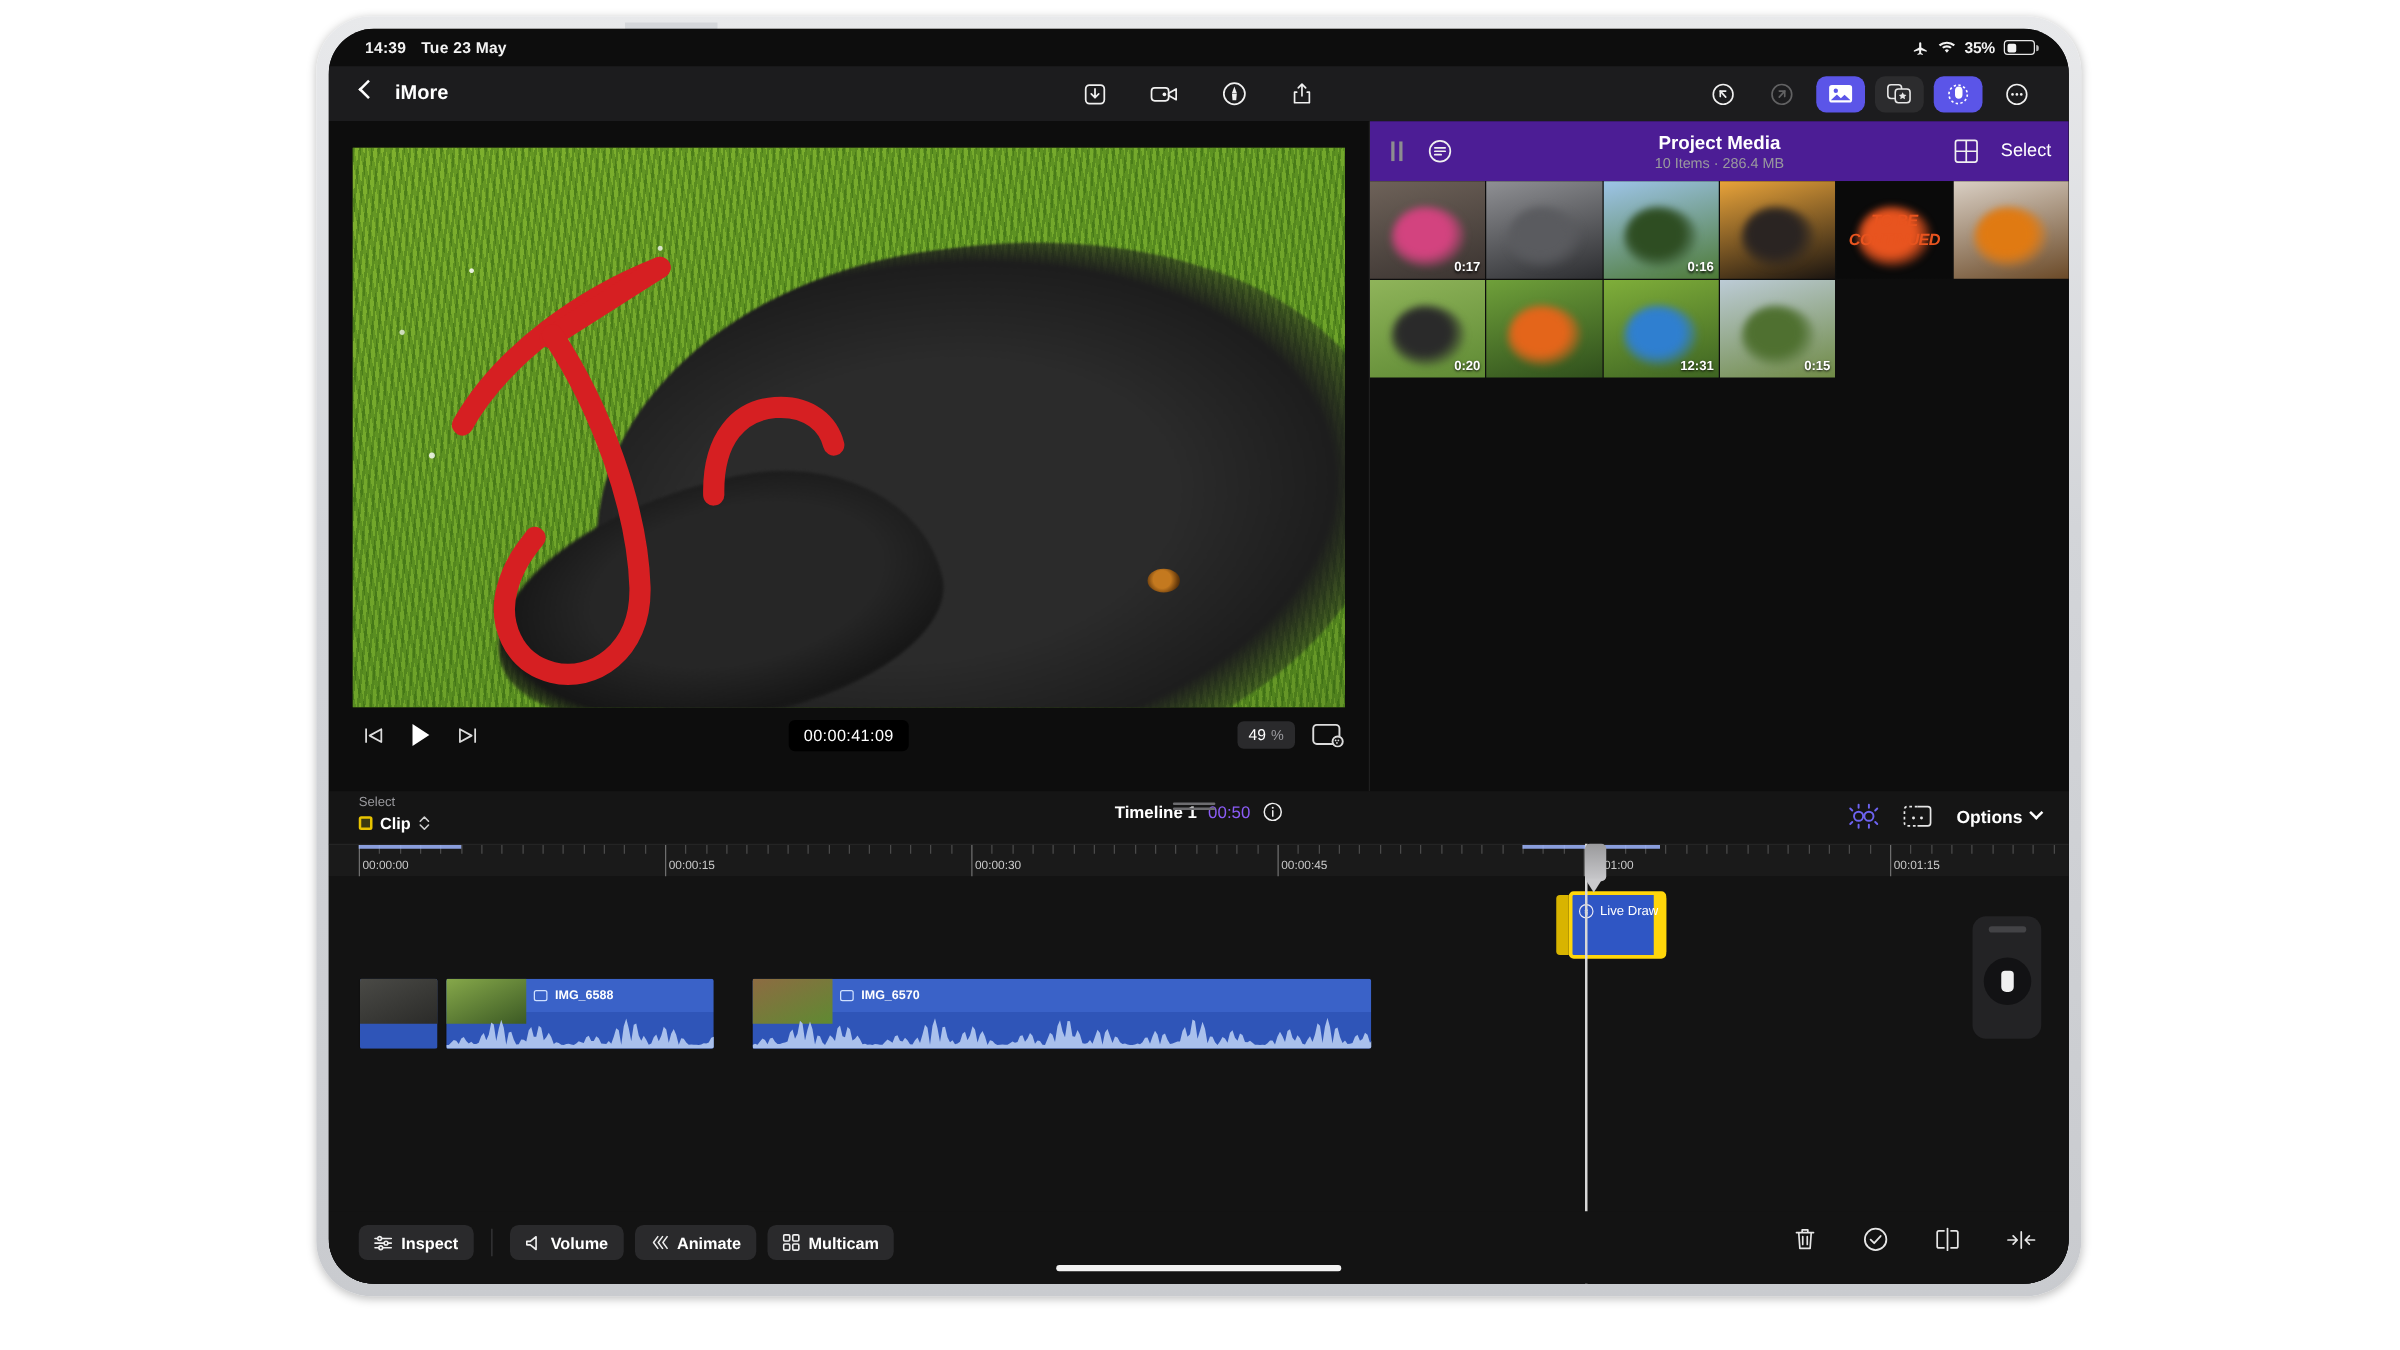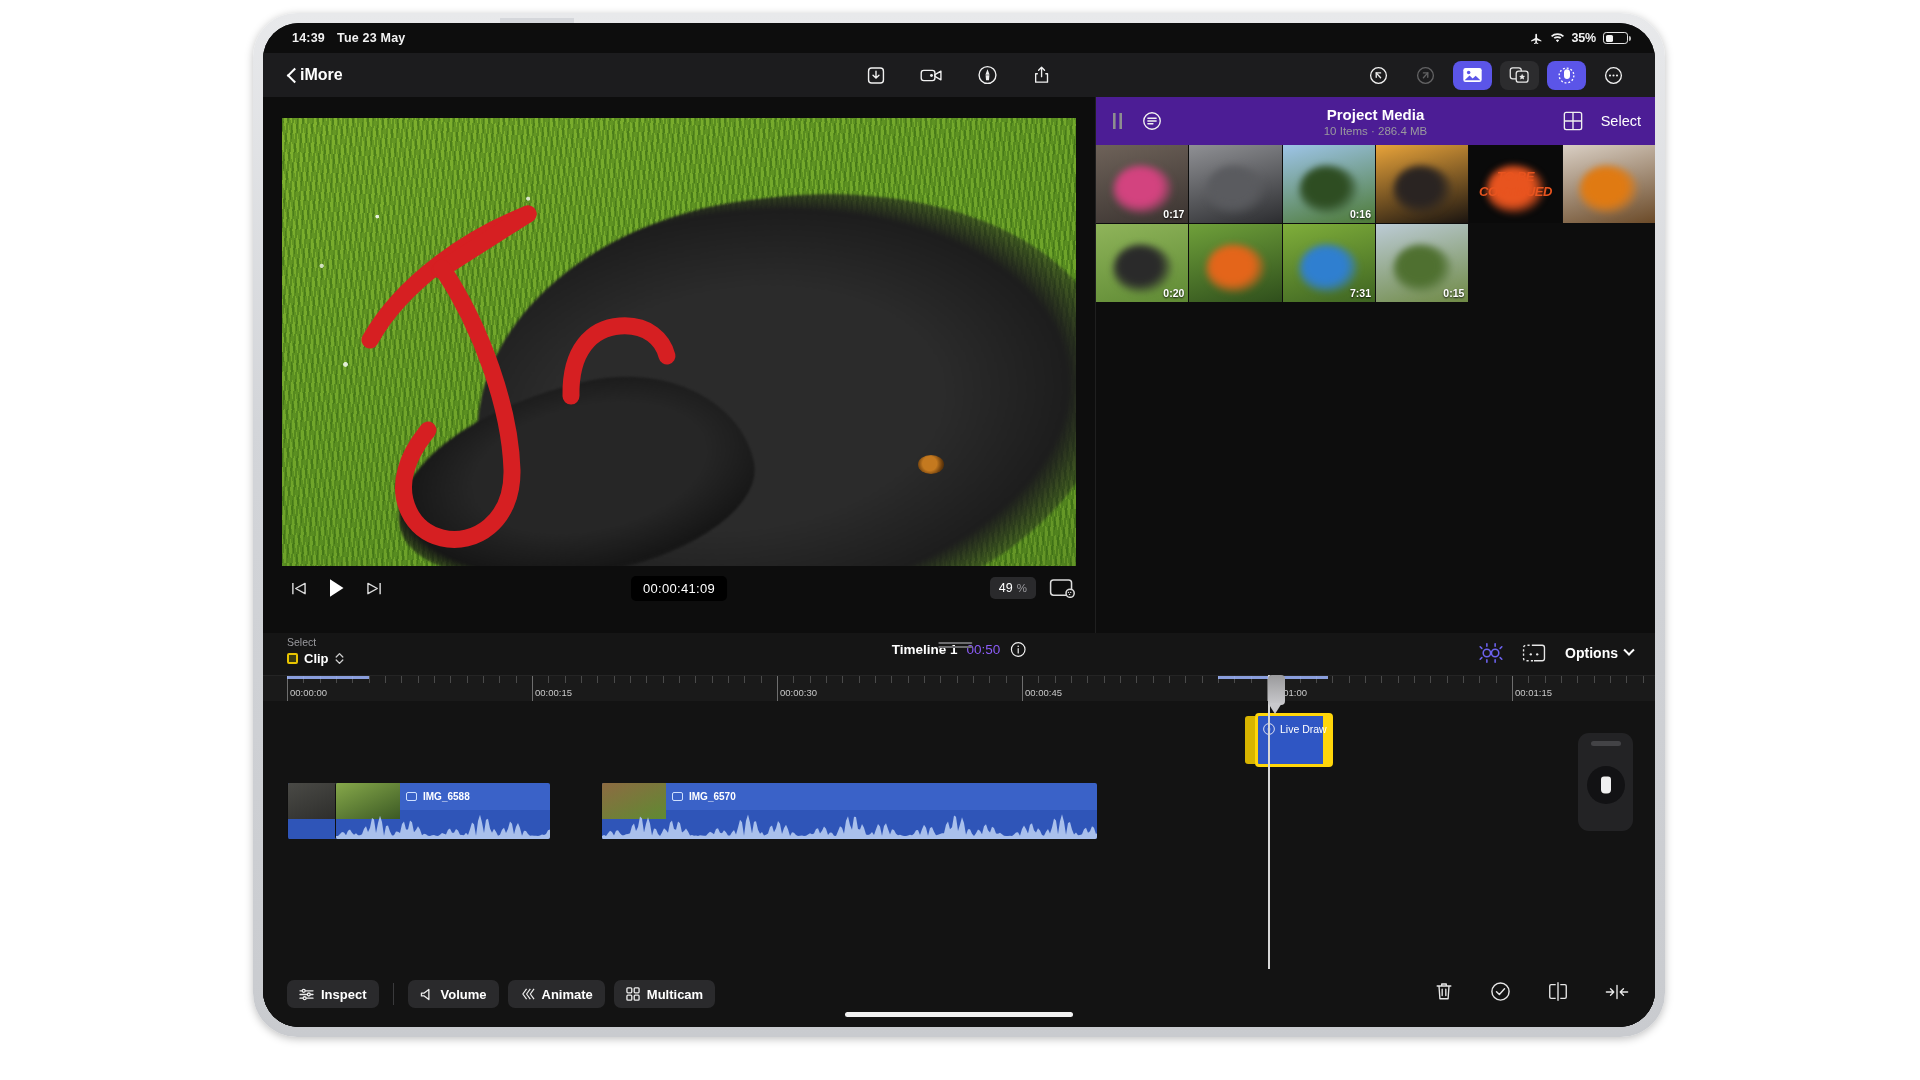--- a/index.html
+++ b/index.html
@@ -39,21 +39,21 @@
   .sb-right { position: absolute; right: 27px; display: flex; gap: 7px; align-items: center; font-weight: 700; }
   .sb-right .pct { font-size: 12.5px; letter-spacing: -.2px; }
   .batt { width: 25px; height: 12px; border: 1.6px solid #e6e6e6; border-radius: 3.2px; position: relative; }
   .batt::after { content:''; position:absolute; right:-4px; top:3.3px; width:2px; height:5px; background:#bdbdbd; border-radius:0 2px 2px 0;}
   .batt .fill { position:absolute; left:1.5px; top:1.5px; bottom:1.5px; width:34%; background:#f2f2f2; border-radius:1.6px;}
 
   .navbar {
     position: absolute; left: 0; top: 30px; width: 100%; height: 44px;
     background: #1c1c1e; display: flex; align-items: center;
   }
-  .nav-back { position:absolute; left: 26px; display:flex; align-items:center; }
+  .nav-back { position:absolute; left: 26px; display:flex; align-items:flex-start; gap:16px; }
   .chev-left { width: 11px; height: 11px; border-left: 2.2px solid #fff; border-bottom: 2.2px solid #fff; transform: rotate(45deg); }
   .proj-title { font-size: 16px; font-weight: 700; }
   .nav-center { position: absolute; left: 50%; transform: translateX(-50%); display:flex; gap: 33px; align-items:center; }
   .nav-right { position: absolute; right: 22px; display:flex; gap: 8px; align-items:center; }
   .ic { display:inline-flex; align-items:center; justify-content:center; }
   .tbtn { width: 39px; height: 29px; border-radius: 8px; display:flex; align-items:center; justify-content:center; }
   .tbtn.active { background: #5b55e8; }
   .tbtn.inactive { background: #2c2c2e; }
   .tbtn.plain { background: transparent; }
   .disabled { opacity: .33; }
@@ -404,21 +404,21 @@
                 </div>
                 <div class="cell" style="background: linear-gradient(165deg, rgb(143, 180, 90) 0%, rgb(95, 138, 52) 100%);">
                   <div style="position: absolute; left: 18%; top: 26%; width: 64%; height: 62%; border-radius: 46% 54% 50% 50% / 52% 48%; filter: blur(3px); background: radial-gradient(at 45% 45%, rgb(42, 42, 42) 0px, rgb(42, 42, 42) 45%, rgba(0, 0, 0, 0) 78%);"></div>
                   <div class="dur">0:20</div>
                 </div>
                 <div class="cell" style="background: linear-gradient(165deg, rgb(111, 160, 58) 0%, rgb(47, 79, 28) 100%);">
                   <div style="position: absolute; left: 18%; top: 26%; width: 64%; height: 62%; border-radius: 46% 54% 50% 50% / 52% 48%; filter: blur(3px); background: radial-gradient(at 45% 45%, rgb(228, 101, 26) 0px, rgb(228, 101, 26) 45%, rgba(0, 0, 0, 0) 78%);"></div>
                 </div>
                 <div class="cell" style="background: linear-gradient(165deg, rgb(127, 174, 58) 0%, rgb(62, 100, 34) 100%);">
                   <div style="position: absolute; left: 18%; top: 26%; width: 64%; height: 62%; border-radius: 46% 54% 50% 50% / 52% 48%; filter: blur(3px); background: radial-gradient(at 45% 45%, rgb(47, 127, 208) 0px, rgb(47, 127, 208) 45%, rgba(0, 0, 0, 0) 78%);"></div>
-                  <div class="dur">7:31</div>
+                  <div class="dur">12:31</div>
                 </div>
                 <div class="cell" style="background: linear-gradient(165deg, rgb(188, 203, 214) 0%, rgb(111, 138, 69) 100%);">
                   <div style="position: absolute; left: 18%; top: 26%; width: 64%; height: 62%; border-radius: 46% 54% 50% 50% / 52% 48%; filter: blur(3px); background: radial-gradient(at 45% 45%, rgb(79, 112, 48) 0px, rgb(79, 112, 48) 45%, rgba(0, 0, 0, 0) 78%);"></div>
                   <div class="dur">0:15</div>
                 </div>
               </div>
           </div>
         </div>
 
         <div class="tl">
@@ -582,21 +582,21 @@
                     <path d="M9.9 12.2h4.2l-.5 5.4h-3.2l-.5-5.4z" fill="#e9e9f5" stroke="none"></path>
                   </svg>
               </span>
               <span class="cl-label">Live Draw</span>
             </div>
 
             <div class="bar-row" id="clip-row">
                 <div class="vclip" style="left: 24px; width: 63px;">
                   <div class="thumb" style="background: linear-gradient(155deg, rgb(74, 74, 70) 0%, rgb(42, 42, 40) 100%);"></div>
                 </div>
-                <div class="vclip" style="left: 72px; width: 215px; padding-left: 28px;">
+                <div class="vclip" style="left: 93px; width: 215px; padding-left: 28px;">
                   <div class="thumb" style="background: linear-gradient(155deg, rgb(134, 168, 74) 0%, rgb(60, 90, 36) 100%);"></div>
                   <span class="fic" style="left: 70px; top: 9px;"></span>
                   <span class="name" style="left: 87px; top: 8px;">IMG_6588</span>
                   <svg class="wave" viewBox="0 0 250 26" preserveAspectRatio="none">
                     <path d="M0 26 L0 23 L2 22.971804417914004 L4 21.063035515157424 L6 18.945891290355753 L8 19.615801652533758 L10 22.288751632549282 L12 17.71638192344284 L14 16.59586544710986 L16 19.828456568695714 L18 21.796559429428164 L20 20.309652854324835 L22 22.190924864986158 L24 22.272095554314422 L26 21.21008783820847 L28 15.759626432186192 L30 13.34475165143759 L32 19.110831765362853 L34 14.740179354719498 L36 5.029615132220808 L38 6.548912193661007 L40 19.899978241409734 L42 10.00618284221663 L44 2.821855377586381 L46 9.105415760959815 L48 22.814258533591808 L50 12.954374446140527 L52 12.418055599786836 L54 18.561535104595567 L56 22.606995597745694 L58 22.35953244598466 L60 18.551160536124684 L62 18.797611140079912 L64 20.115051741549998 L66 11.118113058235652 L68 8.617690706737903 L70 16.40324807552235 L72 16.427843646212505 L74 7.556771612416917 L76 9.202126553823934 L78 19.149769743287713 L80 16.704716393816756 L82 13.157009619338277 L84 16.6142862753993 L86 22.22896648893325 L88 20.808110634139112 L90 21.31536466655227 L92 22.79425402350119 L94 22.999528559163107 L96 22.178522291186834 L98 21.921410860997025 L100 22.639436545339276 L102 22.95349148038921 L104 21.726296213365504 L106 20.095409925626733 L108 20.702714478550483 L110 21.409492276545457 L112 16.759372392841335 L114 15.603412260003257 L116 19.74159526601231 L118 19.723697765636988 L120 15.981950179297527 L122 17.560482939103867 L124 21.86868546961383 L126 21.992154582376177 L128 22.149561099753743 L130 19.787891701651485 L132 22.0768155401986 L134 16.34573307449969 L136 9.506994180965812 L138 11.209161610235805 L140 22.819188018254287 L142 8.05320777981953 L144 1.8048624959854216 L146 9.614639321981223 L148 19.905790121029188 L150 6.813991393117249 L152 5.805483616427718 L154 15.405581362511194 L156 19.680613238411652 L158 15.686001785365878 L160 18.872002433977997 L162 22.774533793540066 L164 21.720054194264968 L166 16.834758735704156 L168 14.652346870794858 L170 19.97649624046874 L172 15.676822019827581 L174 8.42324130344581 L176 10.68269416978531 L178 21.225215756254507 L180 13.817914649830504 L182 10.12184260323146 L184 14.983545078800807 L186 22.81414305944282 L188 17.68665575306392 L190 17.922267746600298 L192 21.011776589175813 L194 22.736172768989462 L196 22.589451884884735 L198 22.78175861584851 L200 22.773717956816526 L202 22.94308887540042 L204 22.53750593767637 L206 21.501756429590955 L208 21.88257136714686 L210 21.09500999720371 L212 17.21434555481694 L214 16.393789379677166 L216 20.864374891054016 L218 17.78351420056764 L220 13.174656527745569 L222 15.157906529497364 L224 22.030127654770425 L226 18.01962552084399 L228 17.36541726055648 L230 20.777034034339145 L232 22.99407574684176 L234 20.706286282572343 L236 16.57438490944393 L238 17.02159822798309 L240 20.79425083131581 L242 9.604881173877484 L244 5.040947156451637 L246 13.030173324702597 L248 16.49985320508342 L250 3.2486524745375966 L250 26 Z" fill="#a9c0ec"></path>
                   </svg>
                 </div>
                 <div class="vclip" style="left: 338px; width: 496px;">
                   <div class="thumb" style="background: linear-gradient(155deg, rgb(141, 107, 66) 0%, rgb(95, 138, 50) 100%);"></div>
                   <span class="fic" style="left: 70px; top: 9px;"></span>

